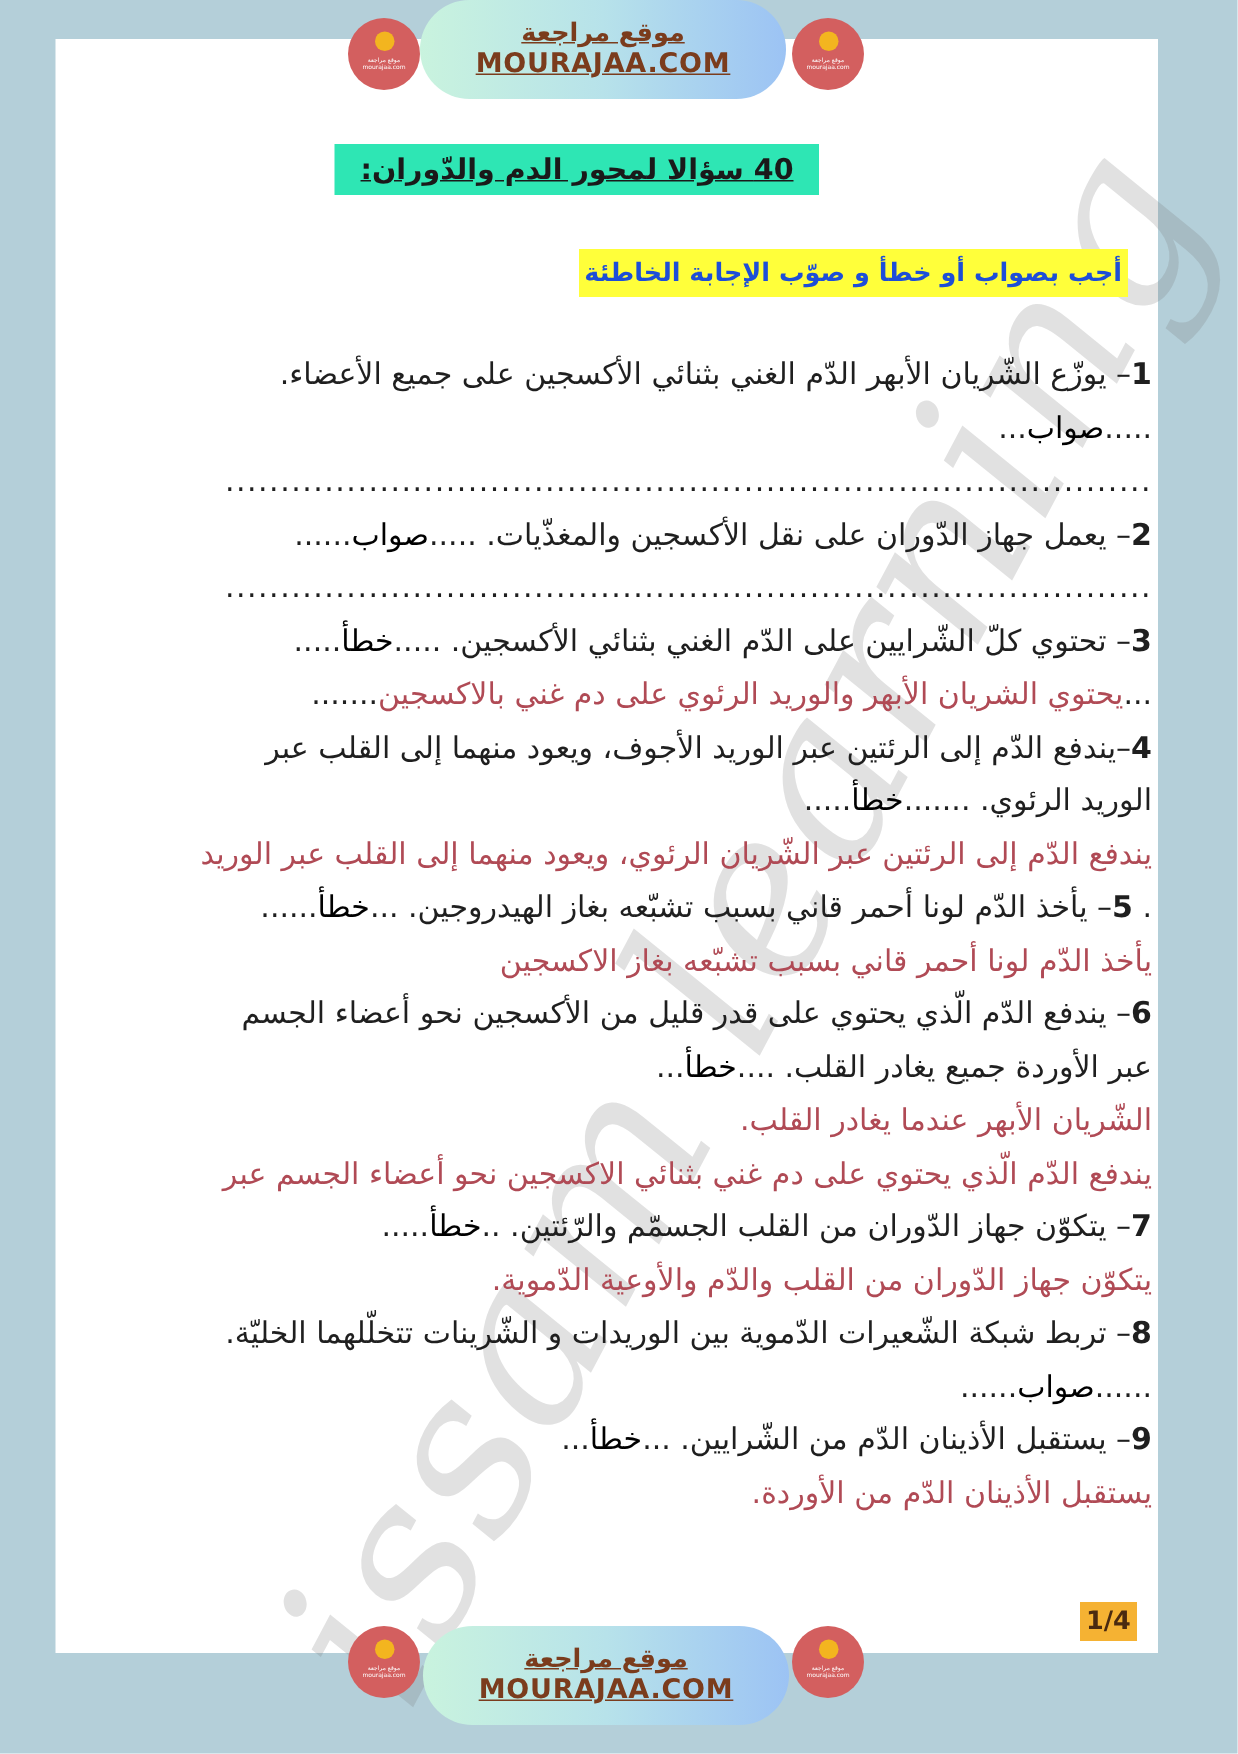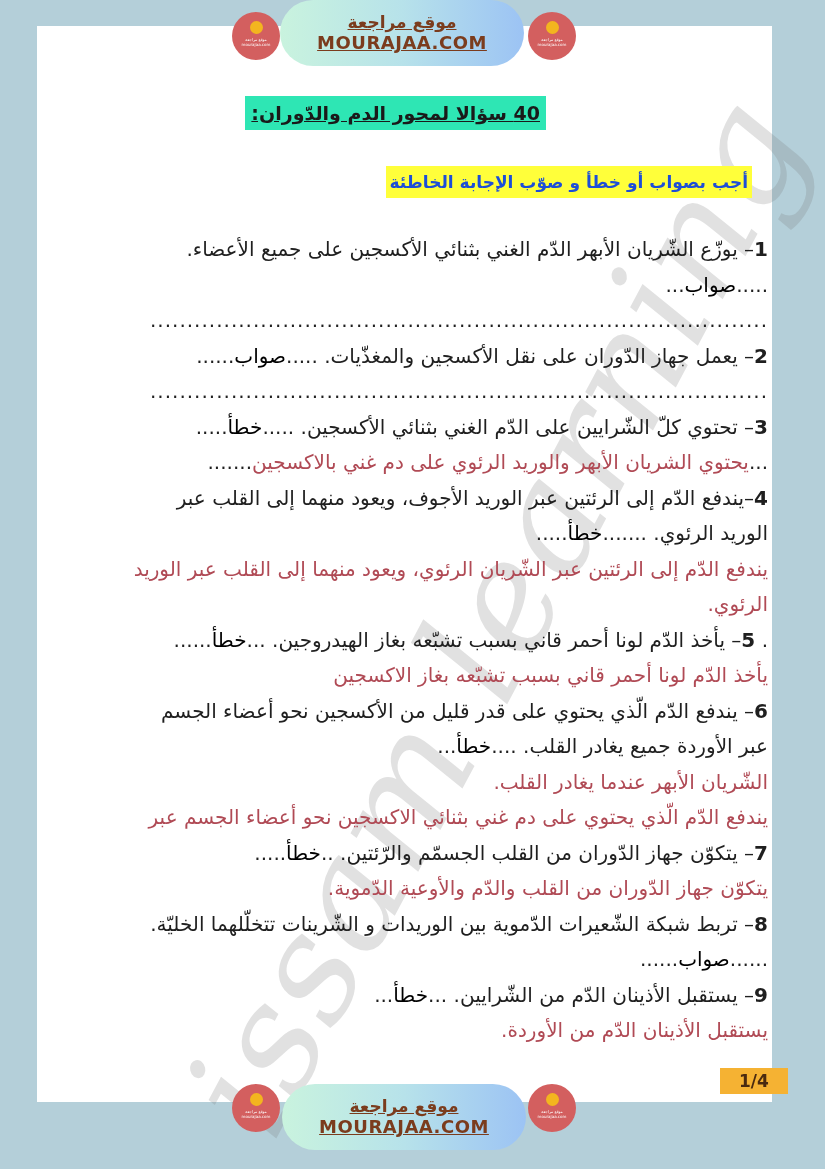--- a/index.html
+++ b/index.html
@@ -44,41 +44,41 @@
     .logo-tr { left: 528px; top: 12px; }
     .logo-bl { left: 232px; top: 1084px; }
     .logo-br { left: 528px; top: 1084px; }
 
     .content {
       position: absolute; left: 37px; top: 26px; width: 735px; height: 1076px;
       direction: rtl; font-family: "DejaVu Sans", sans-serif;
     }
     .title {
       position: absolute; right: 226px; top: 70px;
-      background: #2ee6b4; padding: 2px 6px; font-weight: bold; font-size: 19px;
+      background: #2ee6b4; padding: 2px 17px; font-weight: bold; font-size: 19px;
       text-decoration: underline; color: #1a1a1a; line-height: 30px;
     }
     .instruction {
       position: absolute; right: 20px; top: 140px;
       background: #ffff3a; padding: 0 4px; font-weight: bold; font-size: 17px;
       color: #1d4ed8; line-height: 32px;
     }
     .body {
       position: absolute; right: 4px; top: 206px; width: 690px;
       font-size: 20px; line-height: 35.5px; color: #1f1f1f; text-align: right;
     }
     .line { white-space: nowrap; overflow: visible; }
     .num { font-weight: bold; }
     .ans { color: #000000; }
     .corr { color: #b04a55; text-align: right; }
     .dots { letter-spacing: 1px; }
     .blank { letter-spacing: 1px; white-space: nowrap; overflow: hidden; }
     .page-num {
       position: absolute; left: 720px; top: 1068px; background: #f5b233;
-      color: #4a2a10; font-weight: bold; font-size: 17px; padding: 2px 19px; line-height: 22px;
+      color: #4a2a10; font-weight: bold; font-size: 17px; padding: 2px 4px; line-height: 22px;
       font-family: "DejaVu Sans", sans-serif;
     }
   </style>
 </head>
 <body>
 
 <div class="page"></div>
 <div class="watermark">issam learning</div>
 
 <div class="logo logo-tl">
@@ -129,21 +129,20 @@
     </div>
 
     <div class="line">
       <span class="num">4</span>–<span>يندفع الدّم إلى الرئتين عبر الوريد الأجوف، ويعود منهما إلى القلب عبر</span>
     </div>
     <div class="line">
       <span>الوريد الرئوي.</span>
       <span class="dots">.......</span><span class="ans">خطأ</span><span class="dots">.....</span>
     </div>
     <div class="line corr">يندفع الدّم إلى الرئتين عبر الشّريان الرئوي، ويعود منهما إلى القلب عبر الوريد</div>
-    <div class="line corr">الرئوي.</div>
 
     <div class="line">
       . <span class="num">5</span>– <span>يأخذ الدّم لونا أحمر قاني بسبب تشبّعه بغاز الهيدروجين.</span>
       <span class="dots">...</span><span class="ans">خطأ</span><span class="dots">......</span>
     </div>
     <div class="line corr">يأخذ الدّم لونا أحمر قاني بسبب تشبّعه بغاز الاكسجين</div>
 
     <div class="line">
       <span class="num">6</span>– <span>يندفع الدّم الّذي يحتوي على قدر قليل من الأكسجين نحو أعضاء الجسم</span>
     </div>

